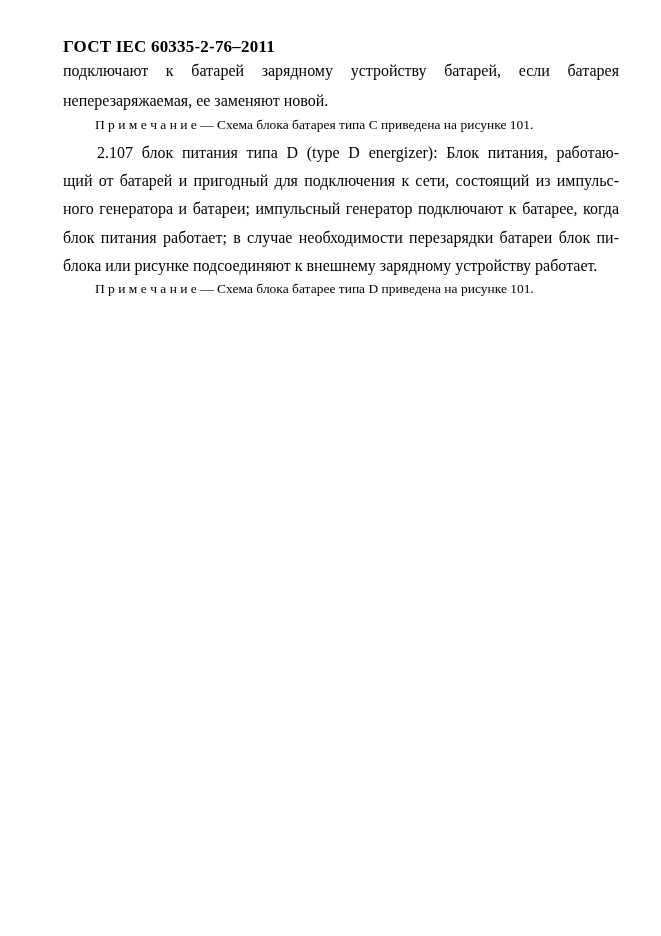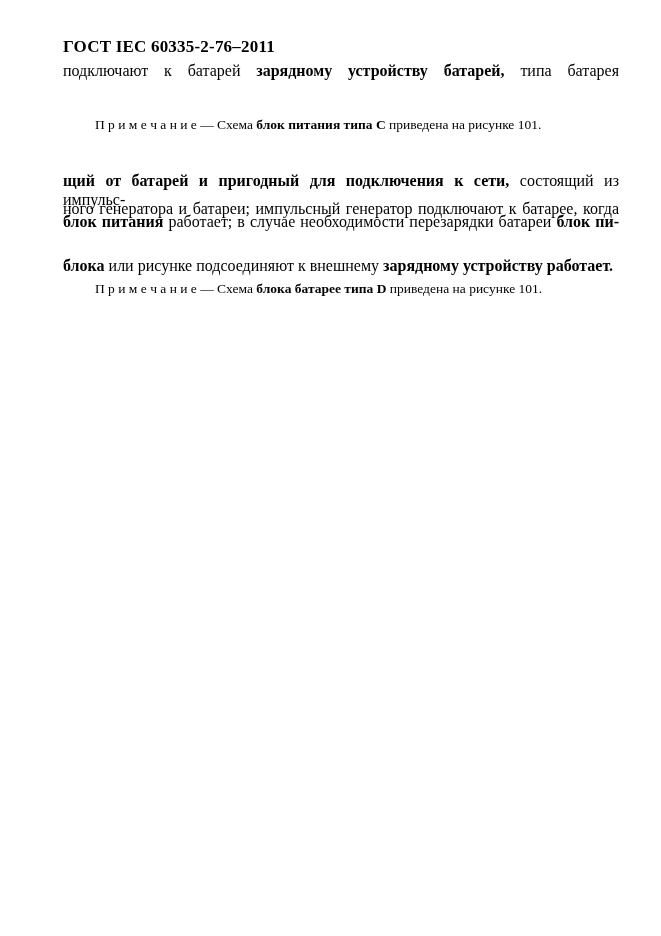--- a/index.html
+++ b/index.html
@@ -36,44 +36,46 @@
   .note-line {
     font-size: 13.5px;
     padding-left: 32px;
     width: 524px;
   }
   .indent {
     padding-left: 34px;
     width: 522px;
   }
   .b {
-    font-weight: bold;
+    font-weight: normal;
   }
   .pagenum {
     width: 60px;
   }
 </style>
 </head>
 <body>
 
 <div class="page">
 
   <div class="line header-line" style="top:37px">ГОСТ IEC 60335-2-76–2011</div>
 
-  <div class="line justify" style="top:61px"><span>подключают к батарей </span><span class="b">зарядному устройству батарей,</span><span> типа батарея</span></div>
+  <div class="line justify" style="top:61px"><span>подключают к батарей </span><span class="b">зарядному устройству батарей,</span><span> если батарея</span></div>
 
+  <div class="line" style="top:91px"><span>неперезаряжаемая, ее заменяют новой.</span></div>
 
-  <div class="line note-line" style="top:117px"><span>П р и м е ч а н и е  — Схема </span><span class="b">блок питания типа С</span><span> приведена на рисунке 101.</span></div>
+  <div class="line note-line" style="top:117px"><span>П р и м е ч а н и е  — Схема </span><span class="b">блока батарея типа С</span><span> приведена на рисунке 101.</span></div>
 
+  <div class="line justify indent" style="top:143px"><span>2.107 </span><span class="b">блок питания типа D</span><span> (type D energizer): </span><span class="b">Блок питания, работаю-</span></div>
 
   <div class="line justify" style="top:171px"><span class="b">щий от батарей и пригодный для подключения к сети,</span><span> состоящий из импульс-</span></div>
 
   <div class="line justify" style="top:199px"><span>ного генератора и батареи; импульсный генератор подключают к батарее, когда</span></div>
 
-  <div class="line justify" style="top:212px"><span class="b">блок питания</span><span> работает; в случае необходимости перезарядки батареи </span><span class="b">блок пи-</span></div>
+  <div class="line justify" style="top:228px"><span class="b">блок питания</span><span> работает; в случае необходимости перезарядки батареи </span><span class="b">блок пи-</span></div>
 
   <div class="line" style="top:256px"><span class="b">блока</span><span> или рисунке подсоединяют к внешнему </span><span class="b">зарядному устройству работает.</span></div>
 
   <div class="line note-line" style="top:281px"><span>П р и м е ч а н и е  — Схема </span><span class="b">блока батарее типа D</span><span> приведена на рисунке 101.</span></div>
 
   <div class="line pagenum" style="top:872px">4</div>
 
 </div>
 
 </body></html>

